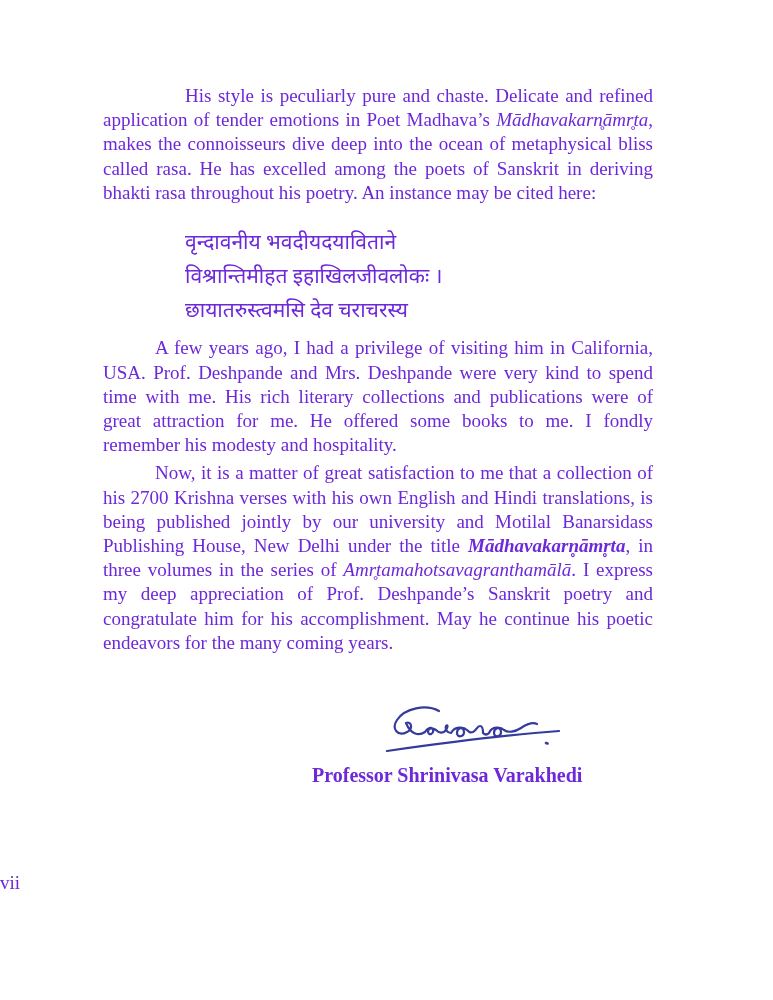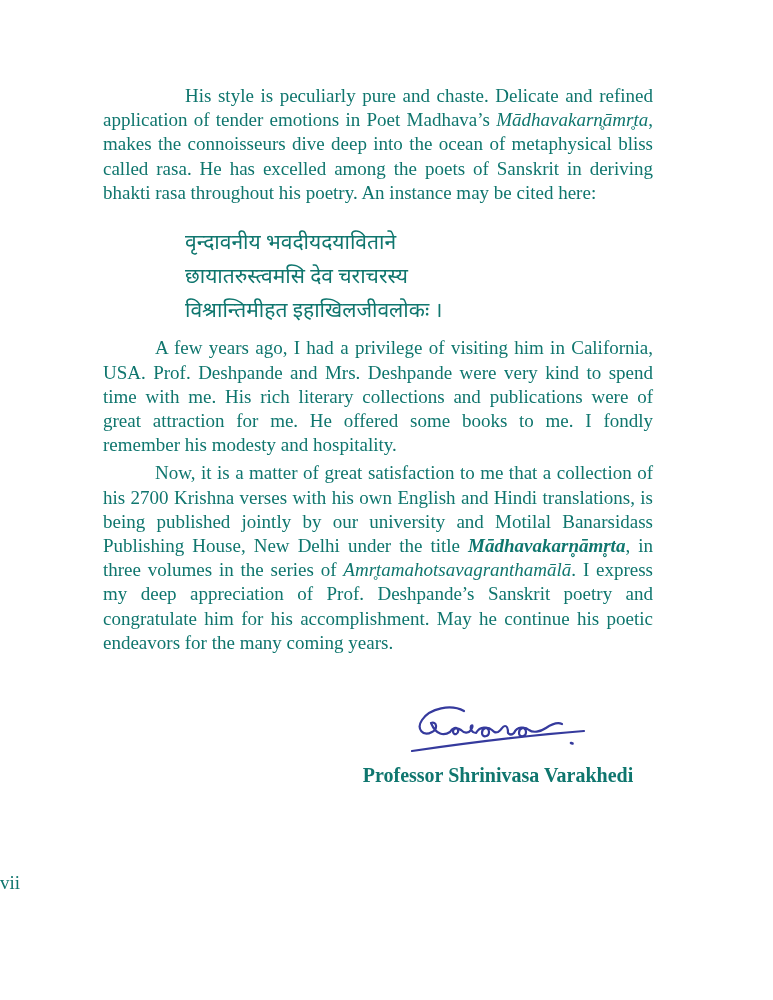--- a/index.html
+++ b/index.html
@@ -3,21 +3,21 @@
 <meta charset="utf-8">
 <style>
   html, body { margin: 0; padding: 0; background: #9a9a9a; }
   .page {
     position: relative;
     width: 773px;
     height: 1000px;
     margin: 0 auto;
     background: #ffffff;
     font-family: "Liberation Serif", serif;
-    color: #0f766e;
+    color: #6d28d9;
     overflow: hidden;
   }
   .content {
     position: absolute;
     left: 103px;
     top: 84px;
     width: 550px;
   }
   p.body-para {
     margin: 0;
@@ -32,24 +32,23 @@
   .bold-italic { font-style: italic; font-weight: bold; }
   .verse {
     margin: 21px 0 9px 82px;
     font-size: 21px;
     line-height: 33.8px;
     text-align: left;
   }
   .verse-line { white-space: nowrap; }
   .sign-block {
     position: absolute;
-    left: 337px;
+    left: 312px;
     top: 702px;
     width: 322px;
-    text-align: center;
   }
   .signature-svg {
     display: block;
     margin: 0 auto 4px auto;
   }
   .signoff-name, .signoff-title, .signoff-inst {
     font-size: 20px;
     line-height: 26px;
     font-weight: bold;
     white-space: nowrap;
@@ -67,22 +66,22 @@
 <body>
 
 <div class="page">
 
   <div class="content">
 
     <p class="body-para para-first"><span>His style is peculiarly pure and chaste. Delicate and refined application of tender emotions in Poet Madhava’s </span><span class="italic">Mādhavakarn̥āmr̥ta</span><span>, makes the connoisseurs dive deep into the ocean of metaphysical bliss called rasa. He has excelled among the poets of Sanskrit in deriving bhakti rasa throughout his poetry. An instance may be cited here:</span></p>
 
     <div class="verse">
       <div class="verse-line">वृन्दावनीय भवदीयदयाविताने</div>
+      <div class="verse-line">विश्रान्तिमीहत इहाखिलजीवलोकः ।</div>
       <div class="verse-line">छायातरुस्त्वमसि देव चराचरस्य</div>
-      <div class="verse-line">विश्रान्तिमीहत इहाखिलजीवलोकः ।</div>
     </div>
 
     <p class="body-para para-indent">A few years ago, I had a privilege of visiting him in California, USA. Prof. Deshpande and Mrs. Deshpande were very kind to spend time with me. His rich literary collections and publications were of great attraction for me. He offered some books to me. I fondly remember his modesty and hospitality.</p>
 
     <p class="body-para para-indent" style="margin-top:4px;"><span>Now, it is a matter of great satisfaction to me that a collection of his 2700 Krishna verses with his own English and Hindi translations, is being published jointly by our university and Motilal Banarsidass Publishing House, New Delhi under the title </span><span class="bold-italic">Mādhavakarn̥āmr̥ta</span><span>, in three volumes in the series of </span><span class="italic">Amr̥tamahotsavagranthamālā</span><span>. I express my deep appreciation of Prof. Deshpande’s Sanskrit poetry and congratulate him for his accomplishment. May he continue his poetic endeavors for the many coming years.</span></p>
 
   </div>
 
   <div class="sign-block">
     <svg class="signature-svg" width="185" height="56" viewBox="0 0 185 56">

